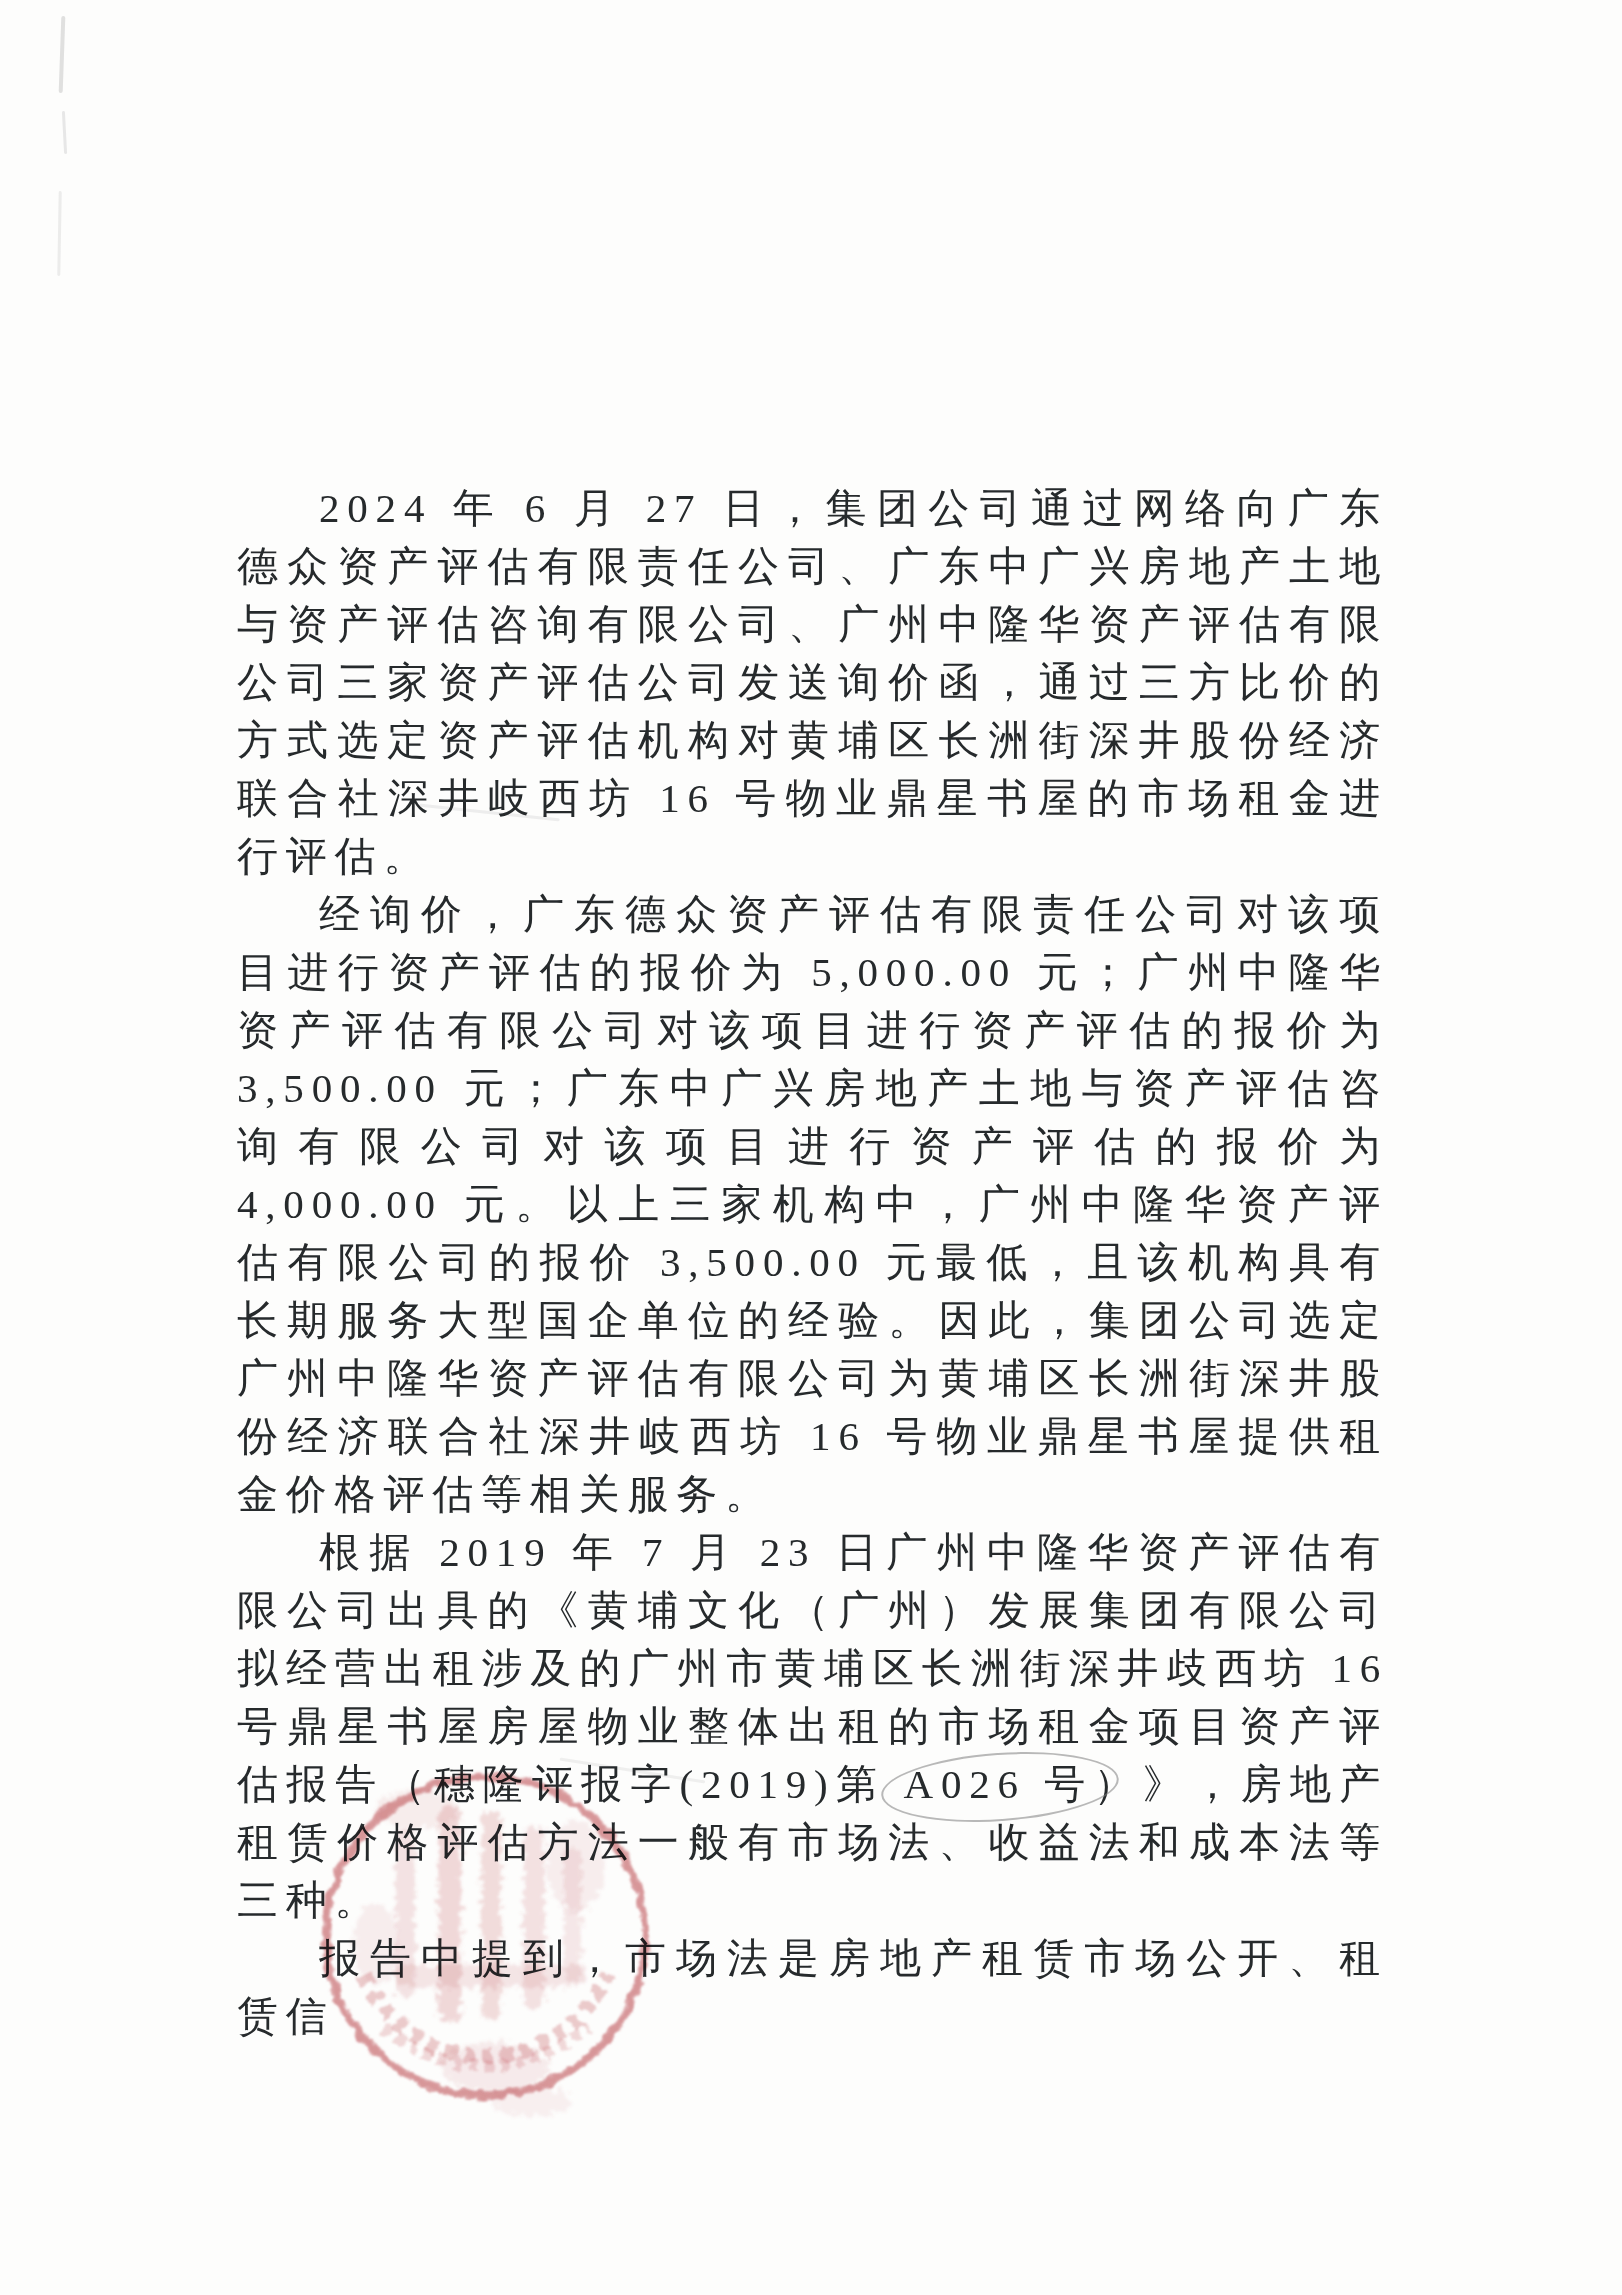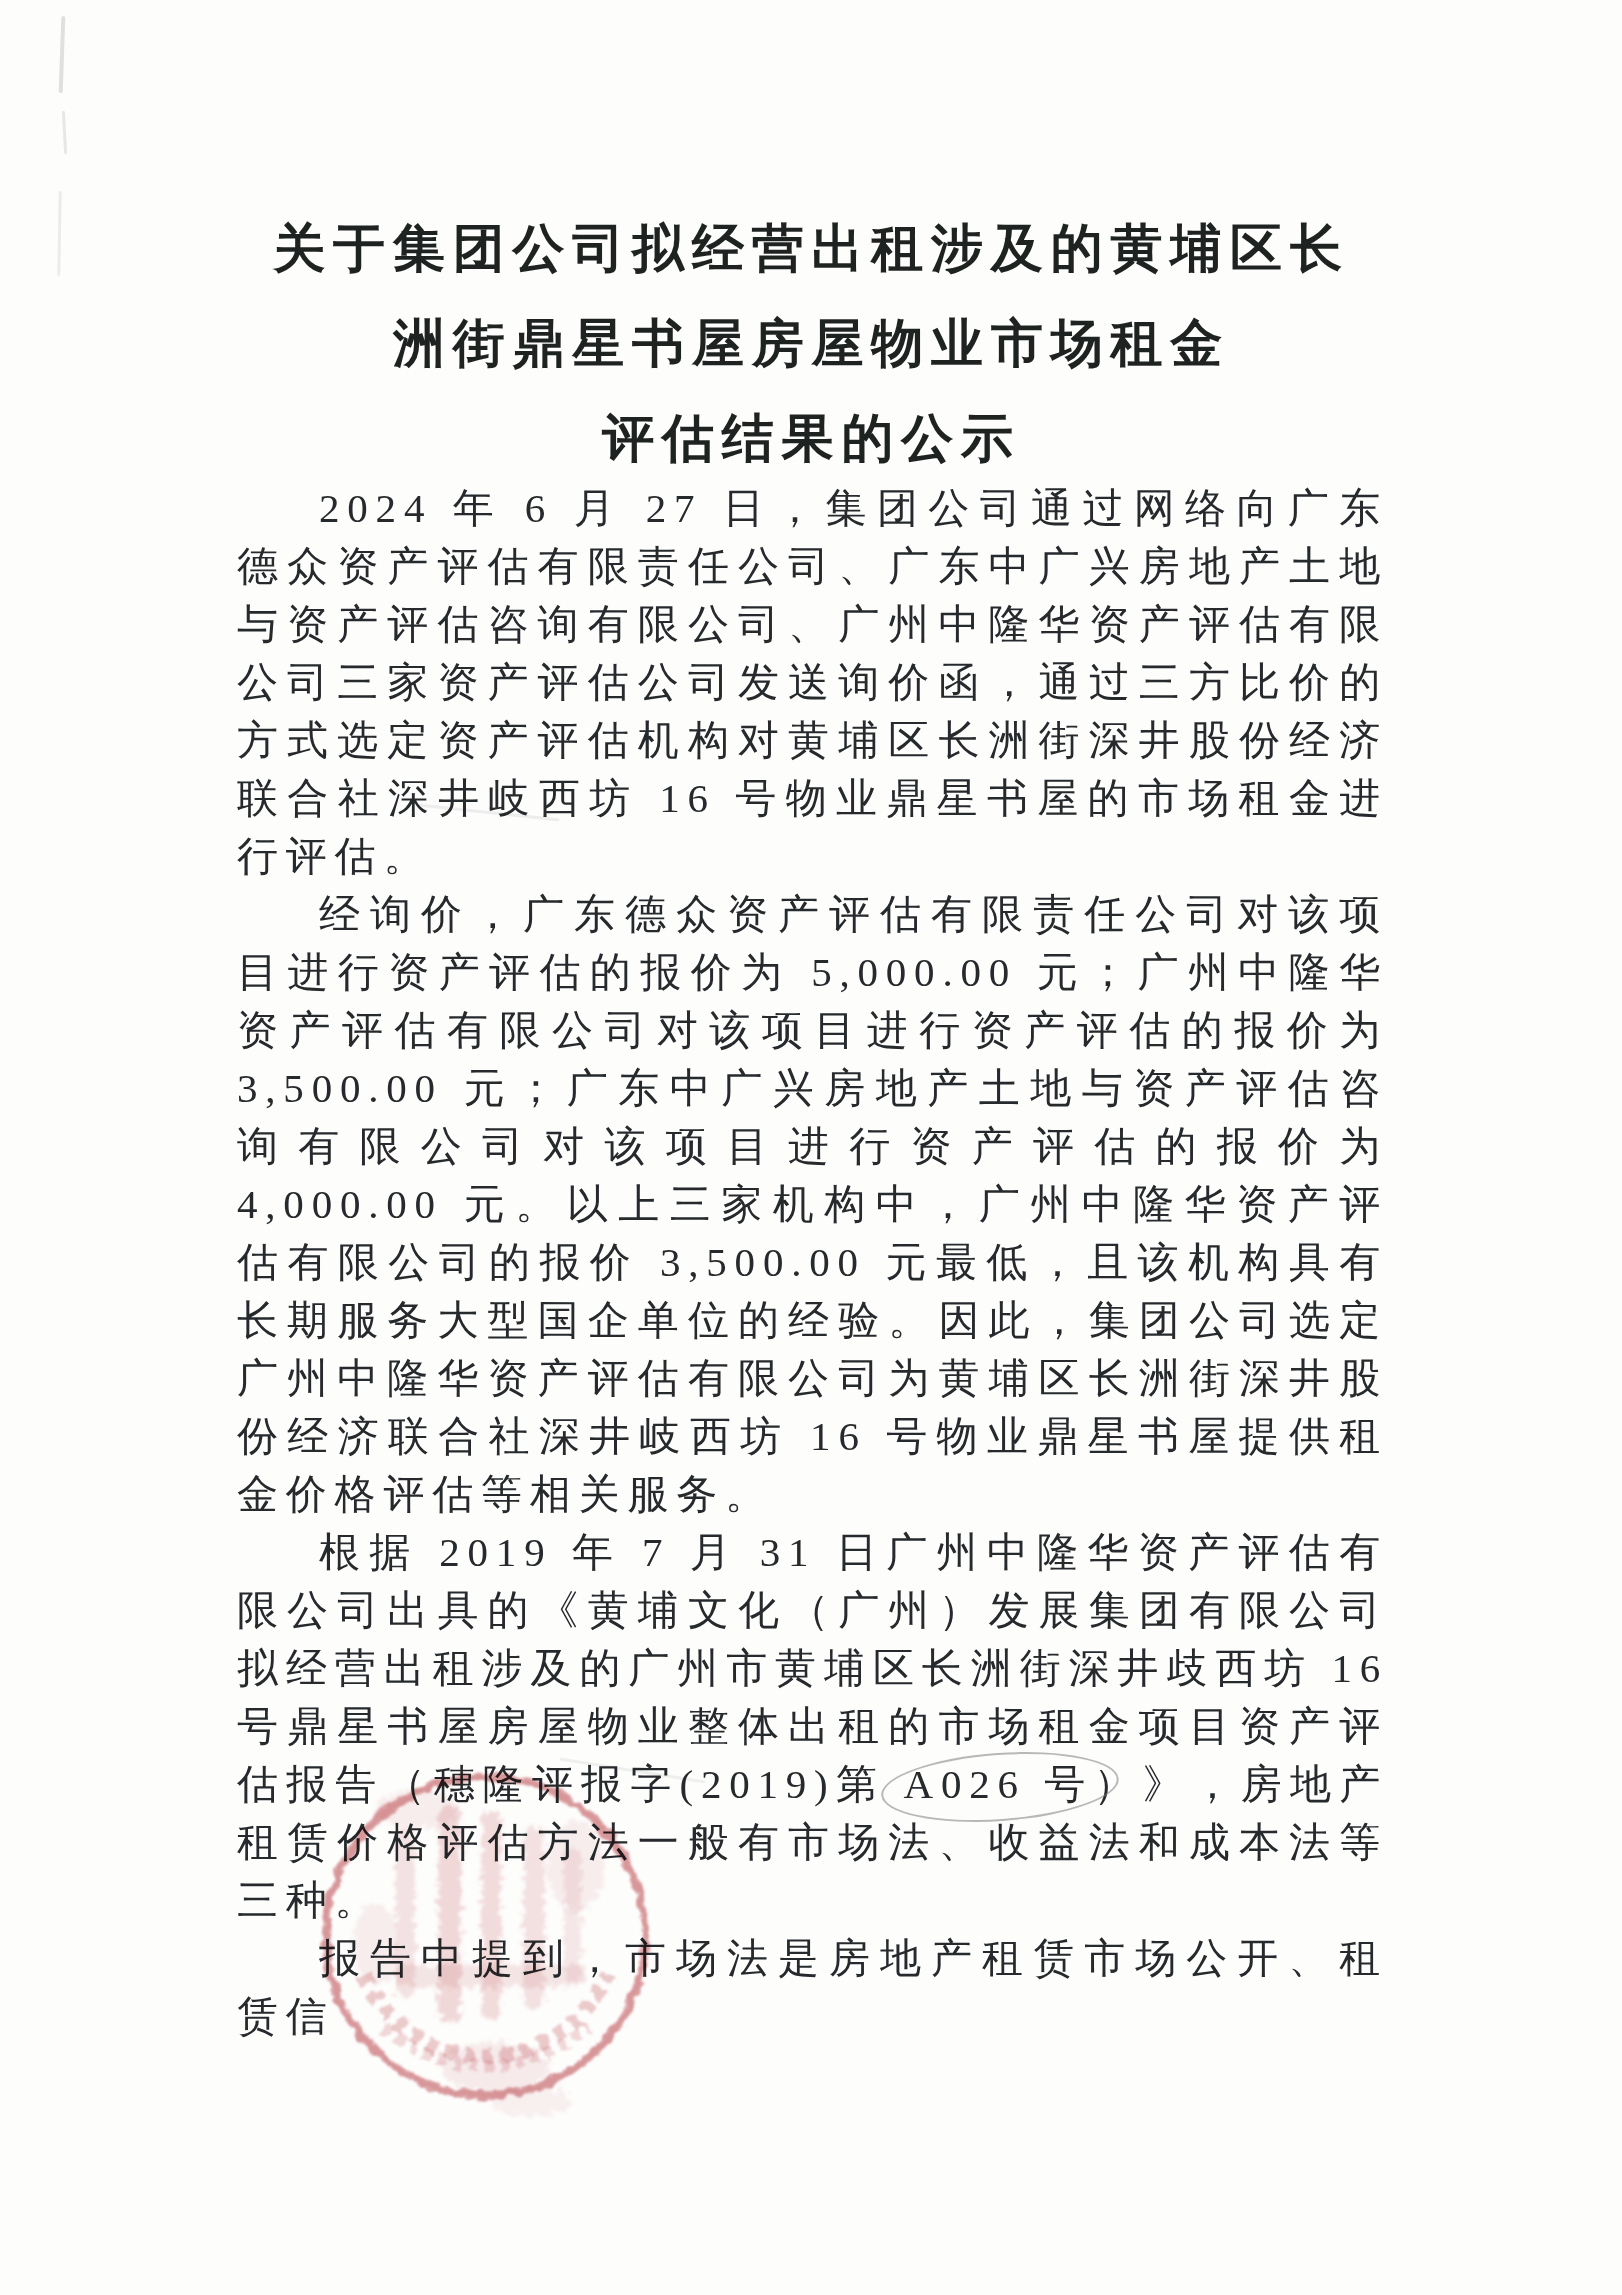--- a/index.html
+++ b/index.html
@@ -95,30 +95,25 @@
 <body>
 
 <div class="page">
 
   <div class="artifact a1"></div>
   <div class="artifact a2"></div>
   <div class="artifact a3"></div>
   <div class="artifact a4"></div>
   <div class="artifact a5"></div>
 
-  <header class="title-block">
-    <h1 class="title-line">关于集团公司拟经营出租涉及的黄埔区长</h1>
-    <h1 class="title-line">洲街鼎星书屋房屋物业市场租金</h1>
-    <h1 class="title-line">评估结果的公示</h1>
-  </header>
 
   <main class="body-block">
     <p class="para">2024 年 6 月 27 日，集团公司通过网络向广东德众资产评估有限责任公司、广东中广兴房地产土地与资产评估咨询有限公司、广州中隆华资产评估有限公司三家资产评估公司发送询价函，通过三方比价的方式选定资产评估机构对黄埔区长洲街深井股份经济联合社深井岐西坊 16 号物业鼎星书屋的市场租金进行评估。</p>
     <p class="para">经询价，广东德众资产评估有限责任公司对该项目进行资产评估的报价为 5,000.00 元；广州中隆华资产评估有限公司对该项目进行资产评估的报价为 3,500.00 元；广东中广兴房地产土地与资产评估咨询有限公司对该项目进行资产评估的报价为 4,000.00 元。以上三家机构中，广州中隆华资产评估有限公司的报价 3,500.00 元最低，且该机构具有长期服务大型国企单位的经验。因此，集团公司选定广州中隆华资产评估有限公司为黄埔区长洲街深井股份经济联合社深井岐西坊 16 号物业鼎星书屋提供租金价格评估等相关服务。</p>
-    <p class="para"><span>根据 2019 年 7 月 31 日广州中隆华资产评估有限公司出具的《黄埔文化（广州）发展集团有限公司拟经营出租涉及的广州市黄埔区长洲街深井歧西坊 16 号鼎星书屋房屋物业整体出租的市场租金项目资产评估报告（穗隆评报字(2019)第 </span><span class="circled"><span>A026 号</span></span><span>）》，房地产租赁价格评估方法一般有市场法、收益法和成本法等三种。</span></p>
+    <p class="para"><span>根据 2019 年 7 月 23 日广州中隆华资产评估有限公司出具的《黄埔文化（广州）发展集团有限公司拟经营出租涉及的广州市黄埔区长洲街深井歧西坊 16 号鼎星书屋房屋物业整体出租的市场租金项目资产评估报告（穗隆评报字(2019)第 </span><span class="circled"><span>A026 号</span></span><span>）》，房地产租赁价格评估方法一般有市场法、收益法和成本法等三种。</span></p>
     <p class="para">报告中提到，市场法是房地产租赁市场公开、租赁信</p>
   </main>
 
   <svg class="seal" viewBox="0 0 580 590" xmlns="http://www.w3.org/2000/svg" aria-hidden="true">
     <defs>
       <filter id="sealRough" x="-20%" y="-20%" width="140%" height="140%">
         <feTurbulence type="fractalNoise" baseFrequency="0.05" numOctaves="3" seed="11" result="n"></feTurbulence>
         <feDisplacementMap in="SourceGraphic" in2="n" scale="16" xChannelSelector="R" yChannelSelector="G" result="d"></feDisplacementMap>
         <feGaussianBlur in="d" stdDeviation="1.7"></feGaussianBlur>
       </filter>

